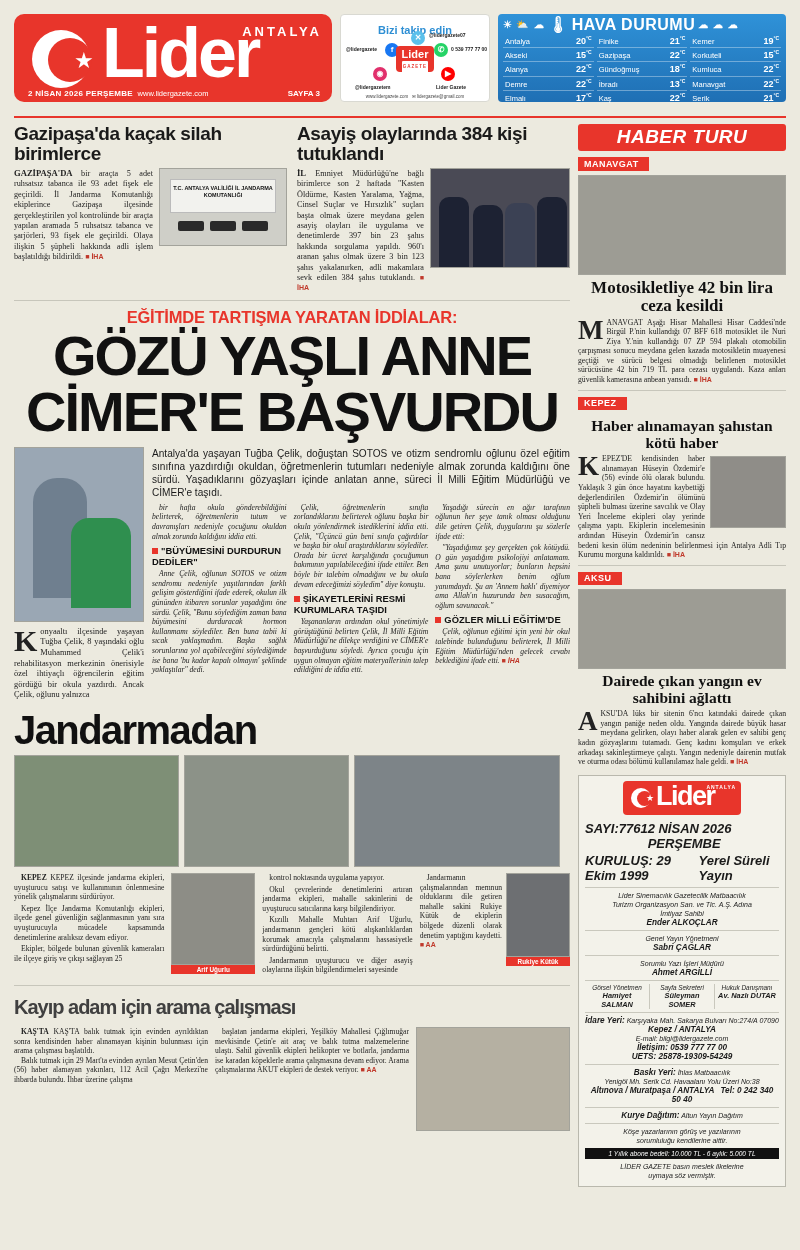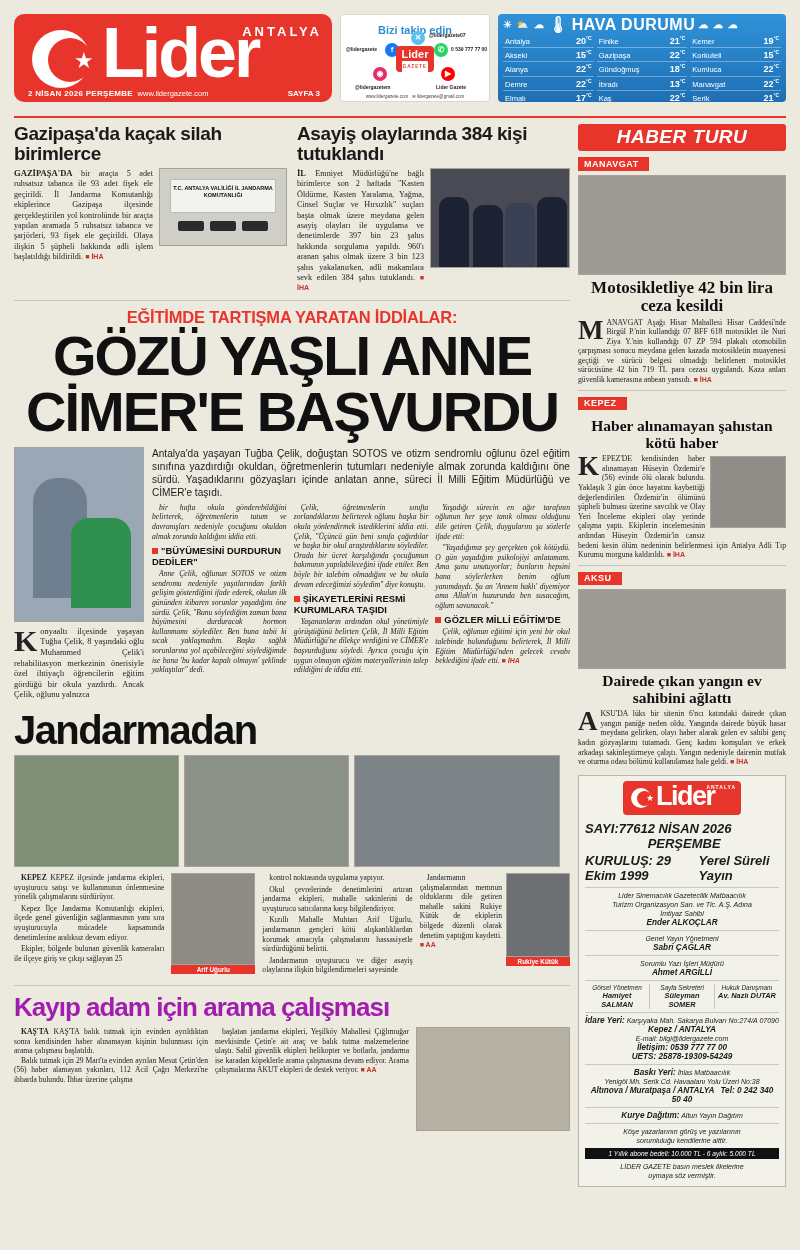--- a/index.html
+++ b/index.html
@@ -140,22 +140,22 @@
   .ph-j3{ width:206px; height:112px; background:#7d8488;}
   .jand-cols{ display:flex; gap:7px; margin-top:6px; }
   .jand-cols p{ font-size:7.6px; line-height:9.6px; text-align:justify; text-indent:7px; color:#222; margin-bottom:2px;}
   .portrait{ width:84px; }
   .ph-p1{ width:84px; height:92px; background:#8d8d86;}
   .cap{ background:#e8352b; color:#fff; font-size:6.4px; font-family:"Liberation Sans",sans-serif;
      font-weight:bold; text-align:center; padding:1px 0; }
   .ph-p2{ width:64px; height:84px; background:#6d6f72;}
 
   
-  .kayip-title{ font-family:"Liberation Sans", sans-serif; font-weight:bold; font-size:26px;
-     line-height:30px; color:#a21caf; letter-spacing:-1px; margin-top:8px; border-top:1px solid #c7c6bb; padding-top:6px;}
+  .kayip-title{ font-family:"Liberation Sans", sans-serif; font-weight:bold; font-size:20px;
+     line-height:30px; color:#404040; letter-spacing:-1px; margin-top:8px; border-top:1px solid #c7c6bb; padding-top:6px;}
   .kayip-wrap{ display:flex; gap:7px; margin-top:5px; }
   .ph-kayip{ width:154px; height:104px; background:#b5b0a2;}
   .kayip-wrap p{ font-size:7.6px; line-height:9.6px; text-align:justify; text-indent:7px; color:#222;}
 
   
   .haber-turu{ background:#e8352b; color:#fff; font-family:"Liberation Sans", sans-serif;
      font-weight:bold; font-size:19px; text-align:center; letter-spacing:.5px;
      padding:2px 0 3px; border-radius:3px; font-style:italic; }
   .tag{ display:inline-block; background:#e8352b; color:#fff; font-family:"Liberation Sans", sans-serif;
      font-weight:bold; font-size:9px; padding:1.5px 10px 2px 6px; letter-spacing:.5px; margin:6px 0 4px;}

